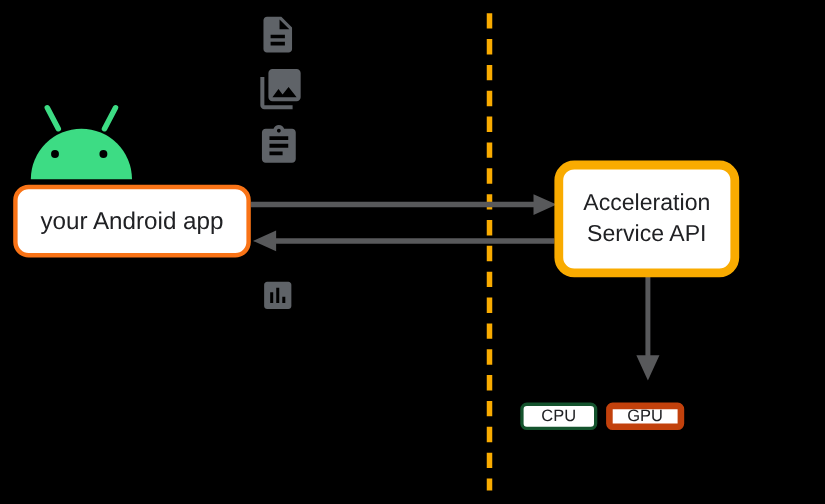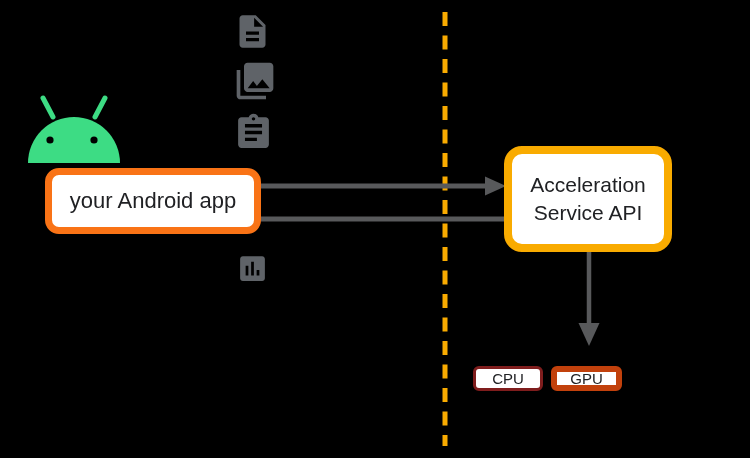--- a/index.html
+++ b/index.html
@@ -16,36 +16,35 @@
     position: absolute;
     background: #ffffff;
     box-sizing: border-box;
     display: flex;
     align-items: center;
     justify-content: center;
     color: #202124;
   }
   .app-box {
     left: 12px; top: 168px; width: 216px; height: 66px;
-    border: 7px solid #f97316; border-radius: 14px;
+    border: 4px solid #f97316; border-radius: 14px;
     font-size: 22px;
-    margin-left: 33px;
   }
   .accel-box {
     left: 504px; top: 146px; width: 168px; height: 106px;
     border: 8px solid #F9AB00; border-radius: 18px;
     font-size: 21px; line-height: 1.35; text-align: center;
     padding: 0 5px;
   }
   .chip {
     font-size: 15px;
   }
   .cpu-box {
     left: 473px; top: 366px; width: 70px; height: 25px;
-    border: 3px solid #7f1d1d; border-radius: 6px;
+    border: 3px solid #14532d; border-radius: 6px;
   }
   .gpu-box {
     left: 551px; top: 366px; width: 71px; height: 25px;
     border: 6px solid #c2410c; border-radius: 6px;
   }
   .icon { position: absolute; fill: #5F6368; }
   .android-head { position: absolute; left: 26px; top: 95px; }
 </style>
 </head>
 <body>

